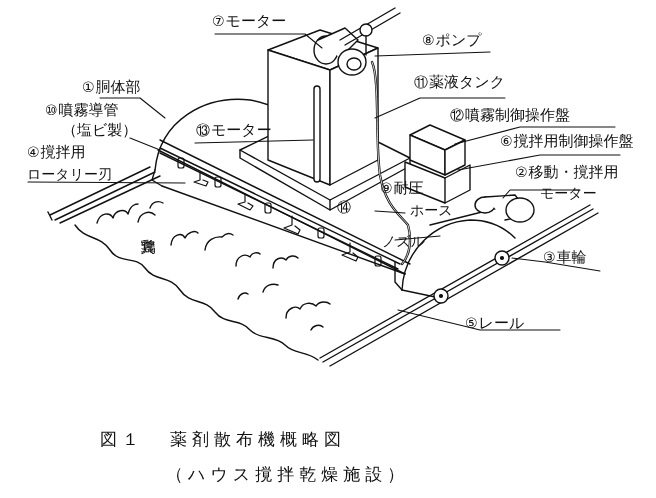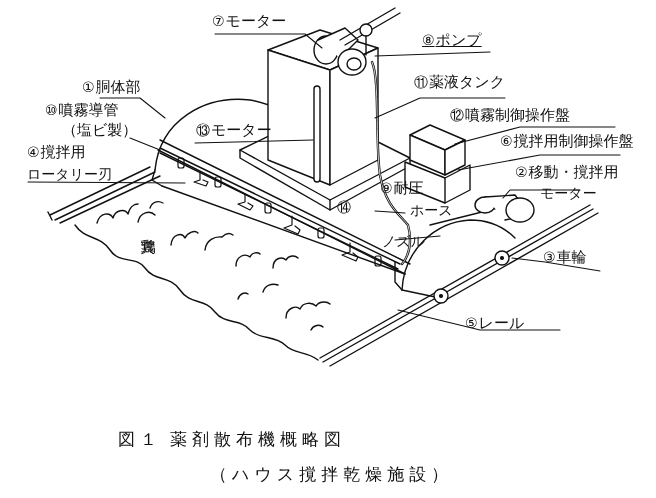--- a/index.html
+++ b/index.html
@@ -162,21 +162,21 @@
 </div>
 <div class="lbl" style="left:27px; top:145px;">
   <span class="num">④</span><span>撹拌用</span>
 </div>
 <div class="lbl small" style="left:27px; top:167px;">
   <span>ロータリー刃</span>
 </div>
 <div class="lbl" style="left:212px; top:14px;">
   <span class="num">⑦</span><span class="med">モーター</span>
 </div>
-<div class="lbl" style="left:422px; top:33px;text-decoration:underline;">
+<div class="lbl" style="left:422px; top:33px;">
   <span class="num">⑧</span><span class="med">ポンプ</span>
 </div>
 <div class="lbl" style="left:414px; top:75px;">
   <span class="num">⑪</span><span>薬液</span><span class="small">タンク</span>
 </div>
 <div class="lbl" style="left:196px; top:123px;">
   <span class="num">⑬</span><span>モーター</span>
 </div>
 <div class="lbl" style="left:450px; top:108px;">
   <span class="num">⑫</span><span>噴霧制御操作盤</span>
@@ -204,15 +204,15 @@
 </div>
 <div class="lbl" style="left:543px; top:250px;">
   <span class="num">③</span><span>車輪</span>
 </div>
 <div class="lbl" style="left:465px; top:316px;">
   <span class="num">⑤</span><span>レール</span>
 </div>
 
 <div class="vert" style="left:140px; top:227px;">鶏糞</div>
 
-<div class="cap" style="left:100px; top:428px;margin-left:18px;">図１</div>
+<div class="cap" style="left:100px; top:428px;">図１</div>
 <div class="cap" style="left:170px; top:428px;">薬剤散布機概略図</div>
-<div class="cap" style="left:166px; top:463px;margin-left:44px;">（ハウス撹拌乾燥施設）</div>
+<div class="cap" style="left:166px; top:463px;">（ハウス撹拌乾燥施設）</div>
 
 </body></html>

